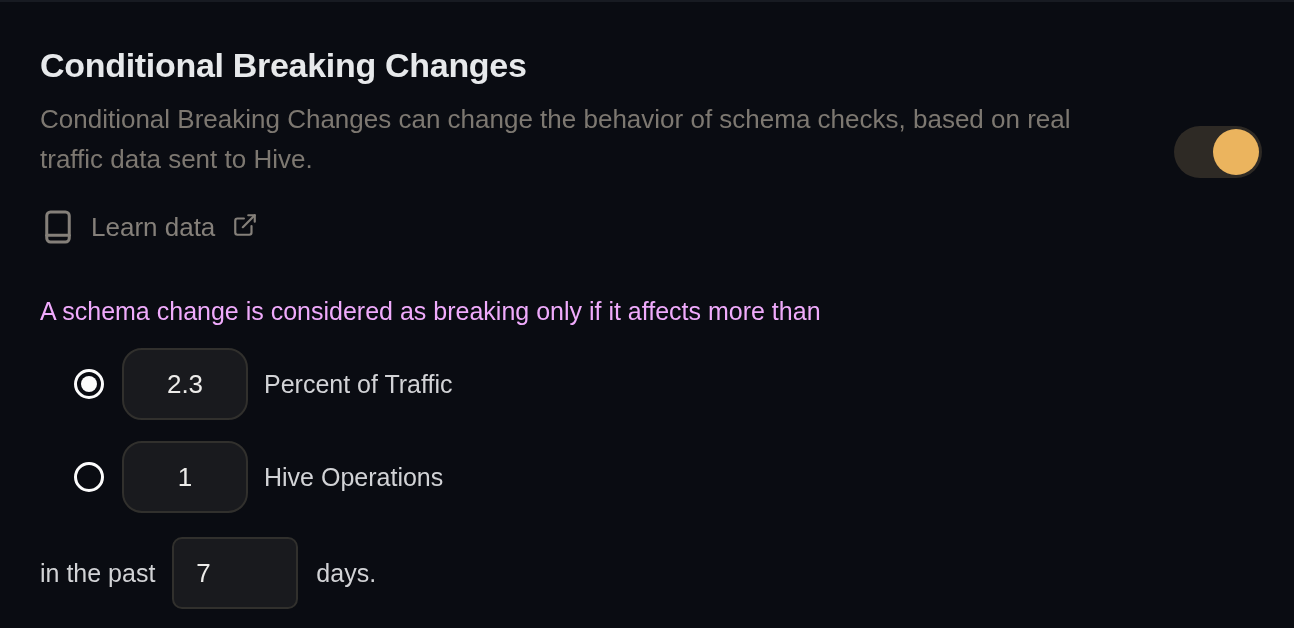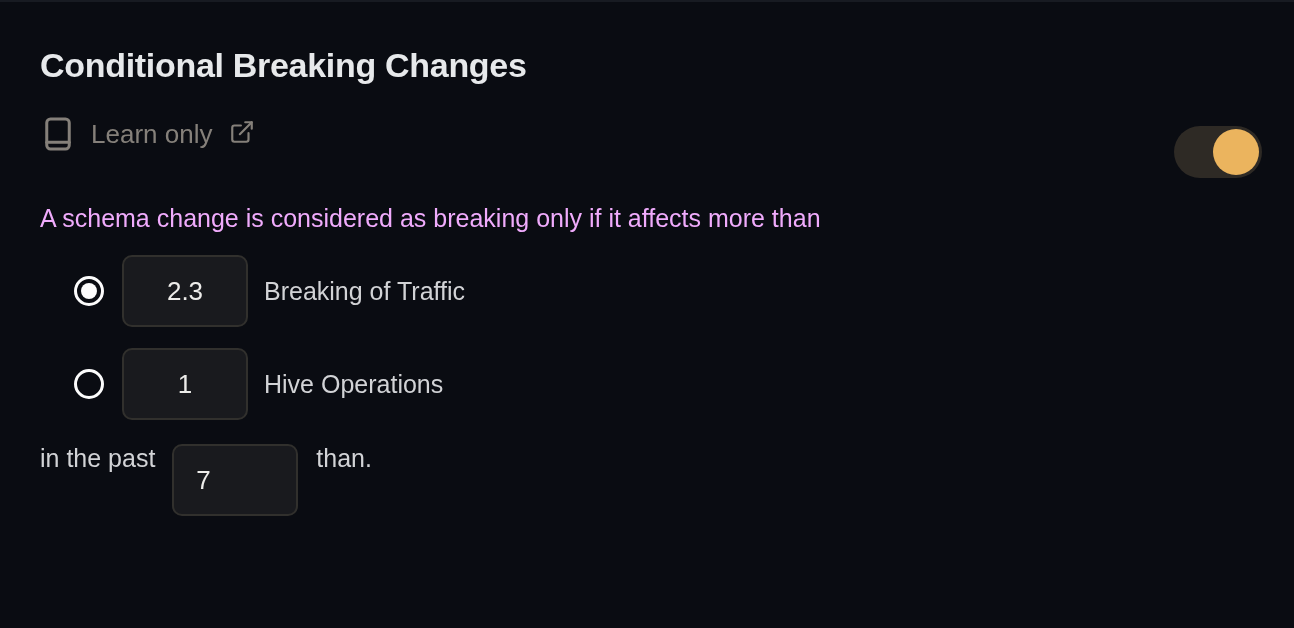--- a/index.html
+++ b/index.html
@@ -100,83 +100,84 @@
     width: 126px;
     height: 72px;
     background: #191a1e;
     border: 2px solid #31302d;
     border-radius: 10px;
     color: #edecea;
     font-size: 26px;
     font-family: "Liberation Sans", "DejaVu Sans", sans-serif;
     outline: none;
   }
-  .num-input.center { text-align: center; }
+  .num-input.center { text-align: center; border-radius: 20px; }
   .num-input.left { text-align: left; padding-left: 22px; }
   .option-row .num-input { margin-left: 18px; }
   .option-label {
     margin-left: 16px;
     font-size: 25px;
     color: #d2d3d6;
   }
   .period-row {
     margin-top: 24px;
     display: flex;
-    align-items: flex-start;
+    align-items: center;
   }
   .period-row .num-input { margin-left: 17px; }
   .period-text { font-size: 25px; color: #d2d3d6; }
   .period-row .suffix { margin-left: 18px; }
 </style>
 </head>
 <body>
 
 <div class="panel">
 
   <h2 class="page-title">Conditional Breaking Changes</h2>
 
+  <p class="section-desc">Conditional Breaking Changes can change the behavior of schema checks, based on real traffic data sent to Hive.</p>
 
   <button class="toggle" aria-checked="true" role="switch">
     <span class="knob"></span>
   </button>
 
   <a class="learn-more">
     <span>
       <svg width="36" height="42" viewBox="0 0 24 26" fill="none" stroke="#85807a" stroke-width="2" stroke-linecap="round" stroke-linejoin="round">
         <rect x="4.5" y="3" width="15" height="20" rx="2.5"></rect>
         <path d="M4.5 18.5h15"></path>
       </svg>
     </span>
-    <span>Learn only</span>
+    <span>Learn data</span>
     <span class="ext">
       <svg width="26" height="26" viewBox="0 0 24 24" fill="none" stroke="#85807a" stroke-width="2" stroke-linecap="round" stroke-linejoin="round">
         <path d="M15 3h6v6"></path>
         <path d="M10 14 21 3"></path>
         <path d="M18 13v6a2 2 0 0 1-2 2H5a2 2 0 0 1-2-2V8a2 2 0 0 1 2-2h6"></path>
       </svg>
     </span>
   </a>
 
   <p class="intro">A schema change is considered as breaking only if it affects more than</p>
 
   <div class="option-row">
     <span class="radio selected" role="radio" aria-checked="true">
       <span class="dot"></span>
     </span>
     <input class="num-input center" type="text" value="2.3" style="">
-    <span class="option-label">Breaking of Traffic</span>
+    <span class="option-label">Percent of Traffic</span>
   </div>
 
   <div class="option-row">
     <span class="radio" role="radio" aria-checked="false">
       <span class="dot"></span>
     </span>
     <input class="num-input center" type="text" value="1" style="">
     <span class="option-label">Hive Operations</span>
   </div>
 
   <div class="period-row">
     <span class="period-text">in the past</span>
     <input class="num-input left" type="text" value="7" style="">
-    <span class="period-text suffix">than.</span>
+    <span class="period-text suffix">days.</span>
   </div>
 
 </div>
 
 </body></html>

